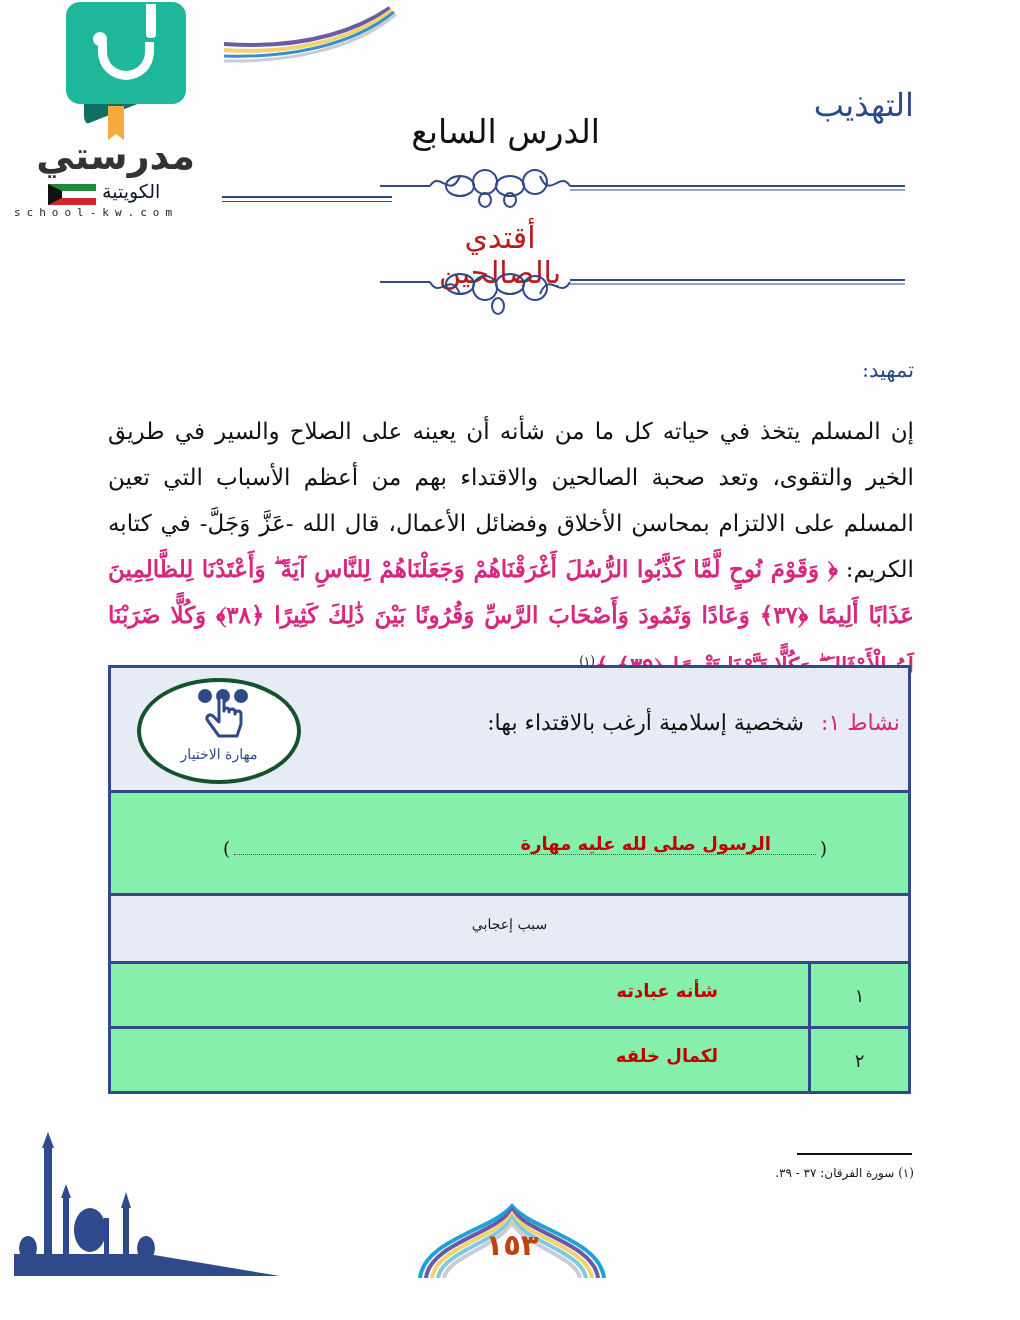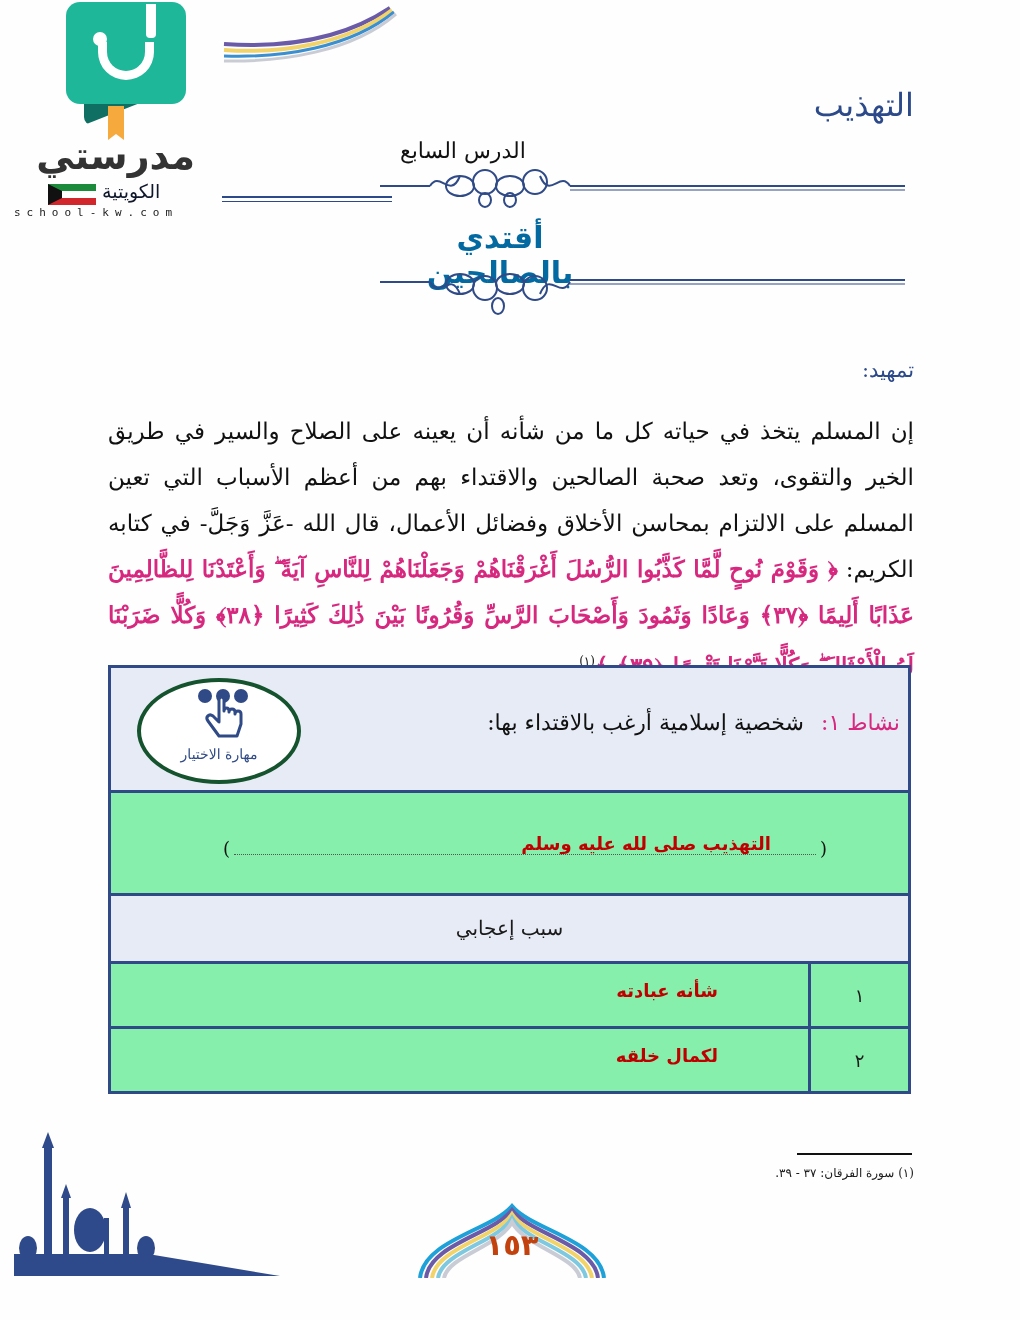--- a/index.html
+++ b/index.html
@@ -20,25 +20,25 @@
   .logo-flag div { height: 7px; }
   .logo-flag .fg { background: #1c8a3b; } .logo-flag .fw { background: #fff; } .logo-flag .fr { background: #d1262c; }
   .logo-flag .tri { position: absolute; left: 0; top: 0; width: 14px; height: 21px; background: #111; clip-path: polygon(0 0,100% 33%,100% 67%,0 100%); }
   .logo-url { position: absolute; left: 4px; top: 206px; font-family: "DejaVu Sans Mono", monospace; font-size: 11px; letter-spacing: 6px; color: #222; }
 
   
   .swoosh { position: absolute; left: 222px; top: 0; width: 180px; height: 68px; }
   .header-rule { position: absolute; left: 222px; top: 196px; width: 170px; height: 6px; border-top: 2px solid #2c4a8a; border-bottom: 1px solid #2c4a8a; }
 
   .subject { position: absolute; right: 106px; top: 86px; font-size: 32px; color: #2c4a8a; direction: rtl; }
-  .lesson-number { position: absolute; left: 400px; top: 112px; width: 200px; text-align: left; font-size: 22px; color: #111; direction: rtl; margin-top: 26px; }
+  .lesson-number { position: absolute; left: 400px; top: 112px; width: 200px; text-align: right; font-size: 33px; color: #111; direction: rtl; }
   .ornament { position: absolute; left: 380px; width: 530px; height: 50px; }
   .ornament-top { top: 160px; }
   .ornament-bottom { top: 270px; }
-  .lesson-title { position: absolute; left: 400px; top: 220px; width: 200px; text-align: center; font-family: "DejaVu Sans", sans-serif; font-weight: bold; font-size: 30px; color: #0369a1; direction: rtl; }
+  .lesson-title { position: absolute; left: 400px; top: 220px; width: 200px; text-align: center; font-family: "DejaVu Sans", sans-serif; font-weight: normal; font-size: 30px; color: #b91c1c; direction: rtl; }
 
   .intro-heading { position: absolute; right: 106px; top: 358px; font-size: 21px; color: #2c4a8a; direction: rtl; }
   .intro-body { position: absolute; left: 108px; width: 806px; top: 408px; direction: rtl; text-align: justify; text-align-last: right; font-size: 23px; line-height: 46px; color: #111; }
   .intro-body .quran { color: #d7287f; font-weight: bold; }
   .intro-body .ref { font-size: 12px; vertical-align: super; }
 
   
   .activity { position: absolute; left: 108px; top: 665px; width: 803px; height: 429px; border: 3px solid #2f4a86; background: #86efac; }
   .row { position: absolute; left: 0; right: 0; border-bottom: 3px solid #2f4a86; }
   .row-head { top: 0; height: 125px; background: #e6ebf5; }
@@ -56,21 +56,21 @@
 
   .skill-badge { position: absolute; left: 26px; top: 10px; width: 164px; height: 106px; border: 4px solid #14532d; border-radius: 50%; background: #fff; }
   .skill-badge .hand { position: absolute; left: 52px; top: 4px; width: 60px; height: 56px; }
   .skill-label { position: absolute; left: 0; right: 0; top: 64px; text-align: center; font-size: 14px; color: #2f4a86; direction: rtl; }
 
   .answer-line { position: absolute; left: 112px; top: 44px; width: 604px; direction: rtl; font-size: 18px; display: flex; align-items: baseline; }
   .answer-line .paren { font-size: 18px; color: #111; }
   .answer-line .fill { flex: 1; border-bottom: 1.5px dotted #555; margin: 0 4px; position: relative; height: 18px; }
   .answer-line .ans { position: absolute; right: 45px; top: -4px; font-family: "DejaVu Sans", sans-serif; font-weight: bold; font-size: 18px; color: #c00000; background: transparent; white-space: nowrap; }
 
-  .subhead-text { position: absolute; left: 0; right: 0; top: 20px; text-align: center; font-size: 20px; direction: rtl; }
+  .subhead-text { position: absolute; left: 0; right: 0; top: 20px; text-align: center; font-size: 14px; direction: rtl; }
 
   
   .footnote-rule { position: absolute; left: 797px; top: 1153px; width: 115px; border-top: 2px solid #111; }
   .footnote { position: absolute; right: 106px; top: 1166px; font-size: 12px; direction: rtl; }
   .mosque { position: absolute; left: 8px; top: 1118px; width: 280px; height: 158px; }
   .page-arch { position: absolute; left: 412px; top: 1200px; width: 200px; height: 78px; }
   .page-number { position: absolute; left: 462px; top: 1228px; width: 100px; text-align: center; font-family: "DejaVu Sans", sans-serif; font-weight: bold; font-size: 29px; color: #c2410c; }
 </style>
 </head>
 <body>
@@ -154,21 +154,21 @@
         <path d="M26 14 L26 36 L20 30 C16 27 12 31 15 35 L26 50 L44 50 L48 38 L48 28 C48 24 42 24 42 28 L42 26 C42 22 36 22 36 26 L36 25 C36 21 31 21 31 25 L31 14 C31 10 26 10 26 14 Z" fill="#fff" stroke="#2f4a86" stroke-width="3" stroke-linejoin="round"></path>
       </svg>
       <div class="skill-label">مهارة الاختيار</div>
     </div>
   </div>
 
   <div class="row row-answer">
     <div class="answer-line">
       <span class="paren">(</span>
       <span class="fill">
-        <span class="ans">التهذيب صلى لله عليه وسلم</span>
+        <span class="ans">الرسول صلى لله عليه مهارة</span>
       </span>
       <span class="paren">)</span>
     </div>
   </div>
 
   <div class="row row-subhead">
     <div class="subhead-text">سبب إعجابي</div>
   </div>
 
   <div class="row row-reason r1">

